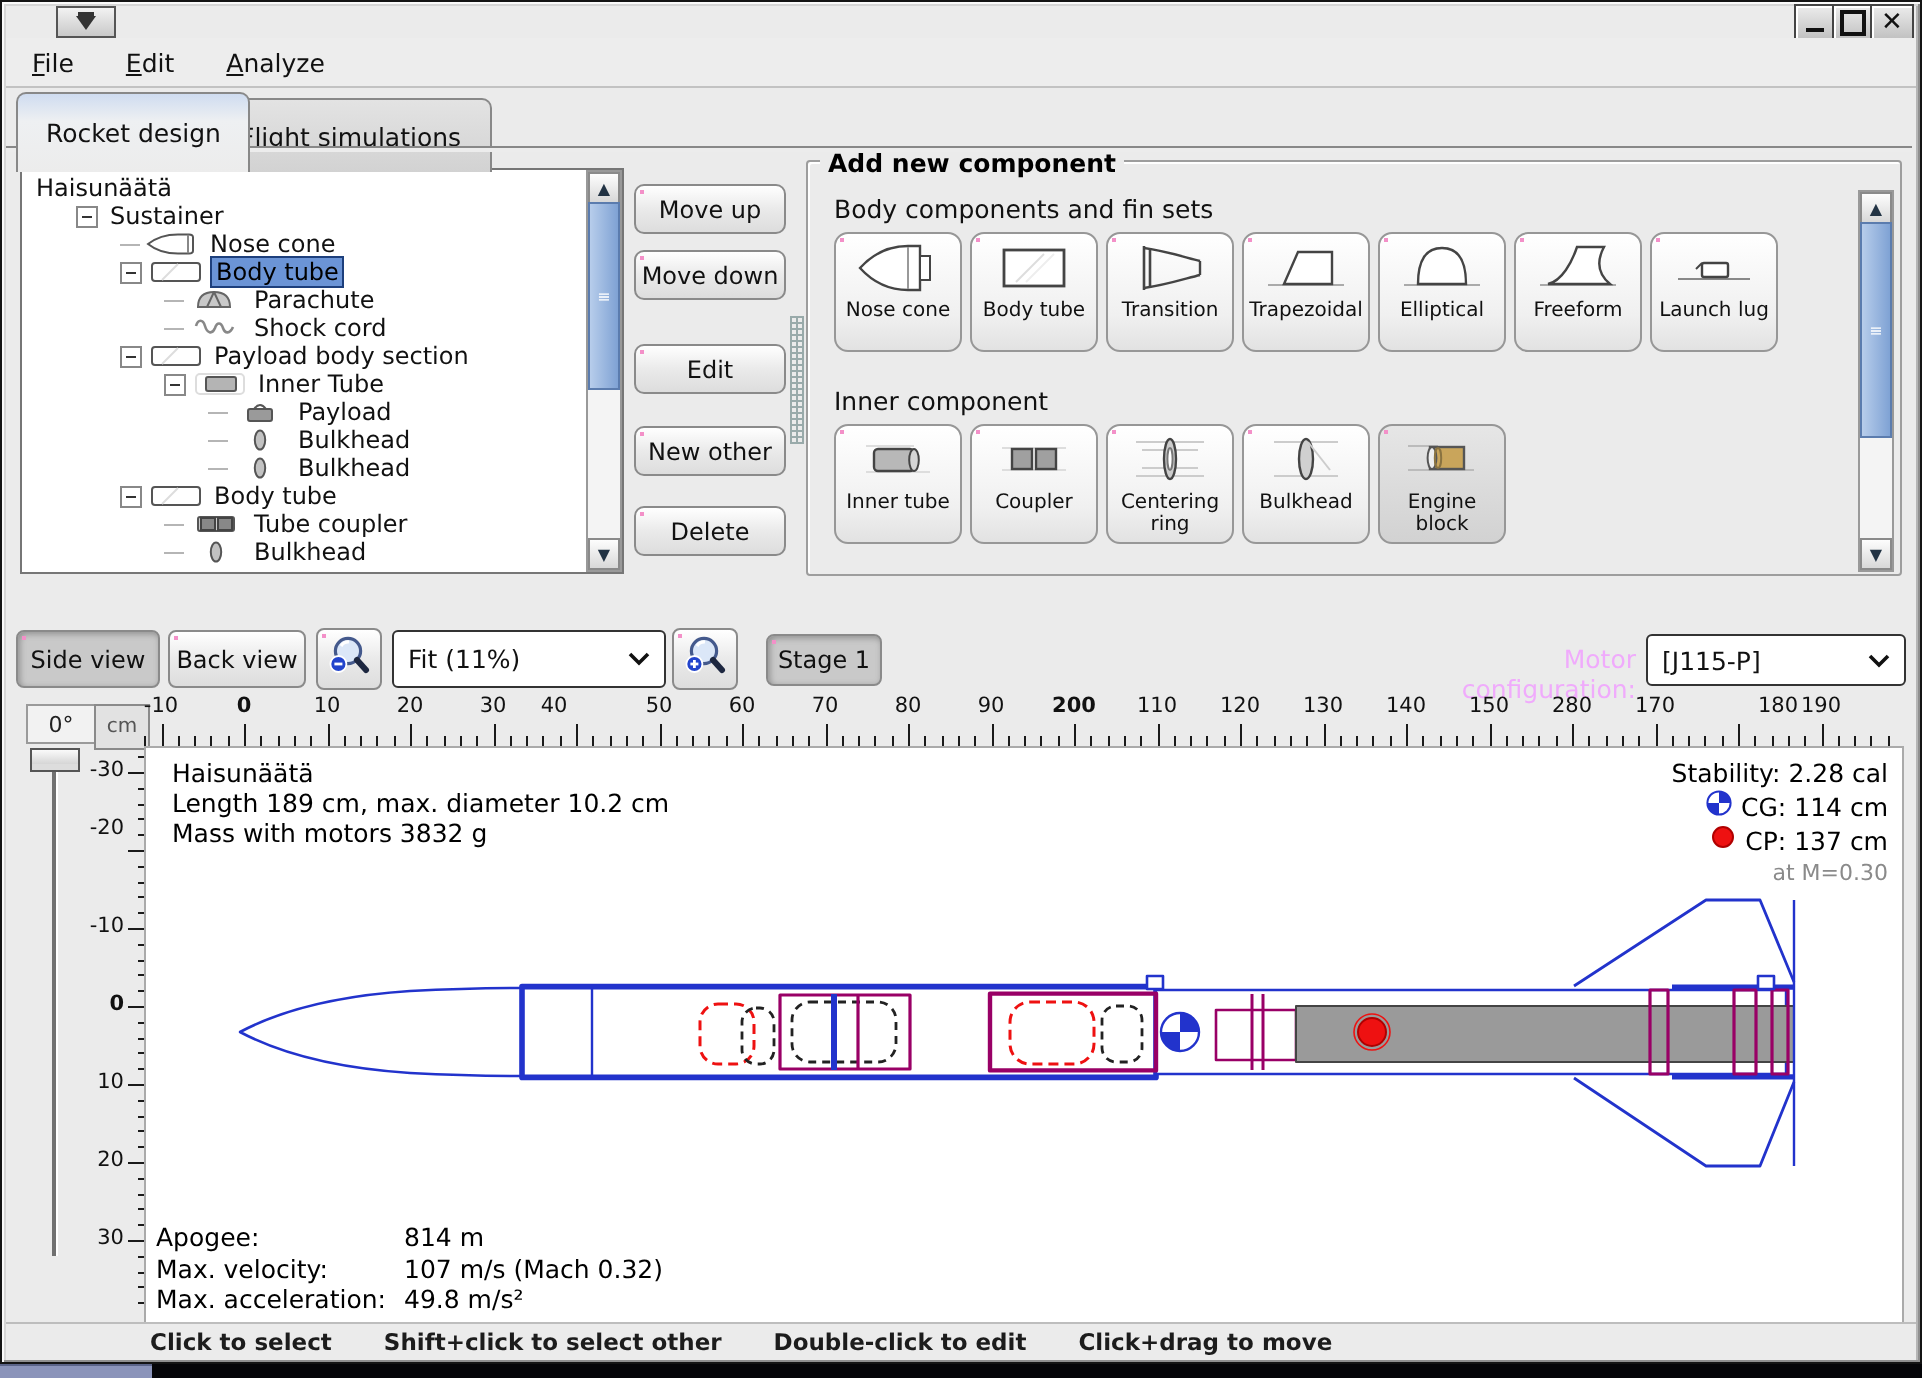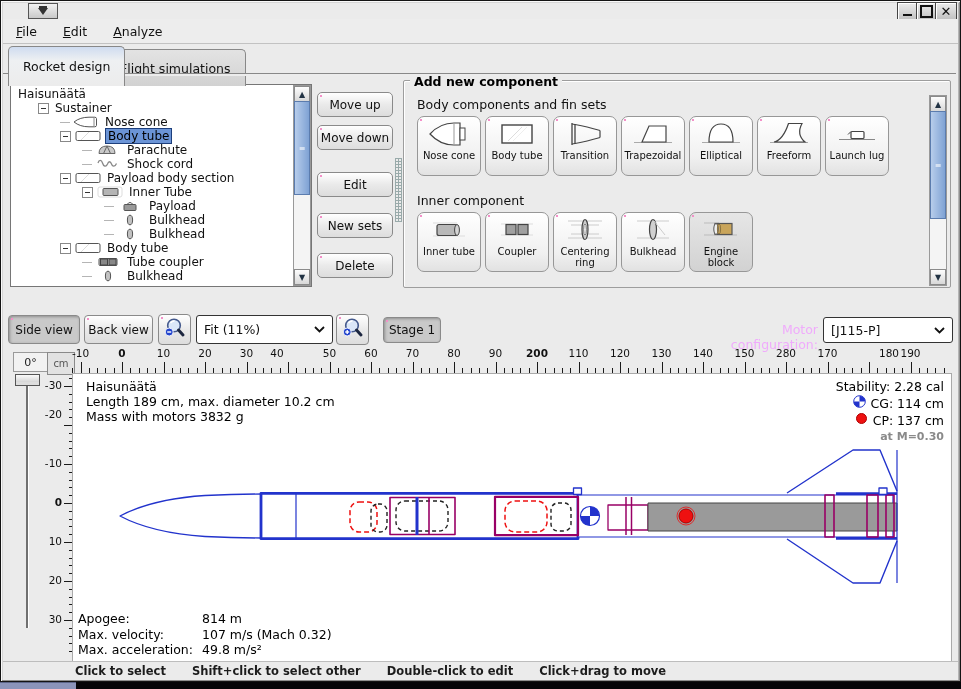--- a/index.html
+++ b/index.html
@@ -84,21 +84,21 @@
   .htick{position:absolute;bottom:0;width:1px;background:#1a1a1a;}
   .hlab{position:absolute;top:0;width:34px;text-align:center;font-size:10.5px;color:#111;}
   .vtick{position:absolute;right:0;height:1px;background:#1a1a1a;}
   .vlab{position:absolute;right:11px;width:18px;text-align:right;font-size:10.5px;color:#111;}
   .bold{font-weight:bold;}
   #canvas{left:72px;top:373px;width:878px;height:287px;background:#fff;border:1px solid #aaa;}
   #rocket{left:73px;top:374px;}
   #infoblock{left:86px;top:379px;font-size:12.5px;color:#000;line-height:15px;}
   #stabblock{right:17px;top:379px;text-align:right;font-size:12.5px;color:#000;line-height:16px;}
   .stabrow{display:flex;align-items:center;justify-content:flex-end;gap:5px;}
-  #machnote{font-size:11px;color:#8a8a8a;font-weight:bold;}
+  #machnote{font-size:11px;color:#8a8a8a;}
   #flightblock{left:78px;top:611px;font-size:12.5px;line-height:15.5px;}
   .frow{display:flex;}
   .flabel{width:124px;}
   
   #statusbar{left:3px;top:661px;width:955px;height:19px;background:#ebebeb;border-top:1px solid #bdbdbd;
     display:flex;align-items:center;padding-left:72px;box-sizing:border-box;}
   .seg{font-size:11.5px;font-weight:bold;color:#1c1c1c;margin-right:26px;}
   #bottomstrip{left:0;top:682px;width:961px;height:7px;background:#050508;}
   #bottomblue{left:0;top:682px;width:76px;height:7px;background:#8b94ba;border-top:1px solid #5b6488;}
 </style>
@@ -289,21 +289,21 @@
   <div class="btn" style="left:317px;top:92px;width:74px;height:23px;">
       <span>Move up</span>
     </div>
   <div class="btn" style="left:317px;top:125px;width:74px;height:23px;">
       <span>Move down</span>
     </div>
   <div class="btn" style="left:317px;top:172px;width:74px;height:23px;">
       <span>Edit</span>
     </div>
   <div class="btn" style="left:317px;top:213px;width:74px;height:23px;">
-      <span>New sets</span>
+      <span>New other</span>
     </div>
   <div class="btn" style="left:317px;top:253px;width:74px;height:23px;">
       <span>Delete</span>
     </div>
 
   <div class="abs" id="split"></div>
 
   <div class="abs" id="groupbox"></div>
   <div class="abs" id="grouptitle">Add new component</div>
   <div class="abs gl" style="left:417px;top:97px;">Body components and fin sets</div>

